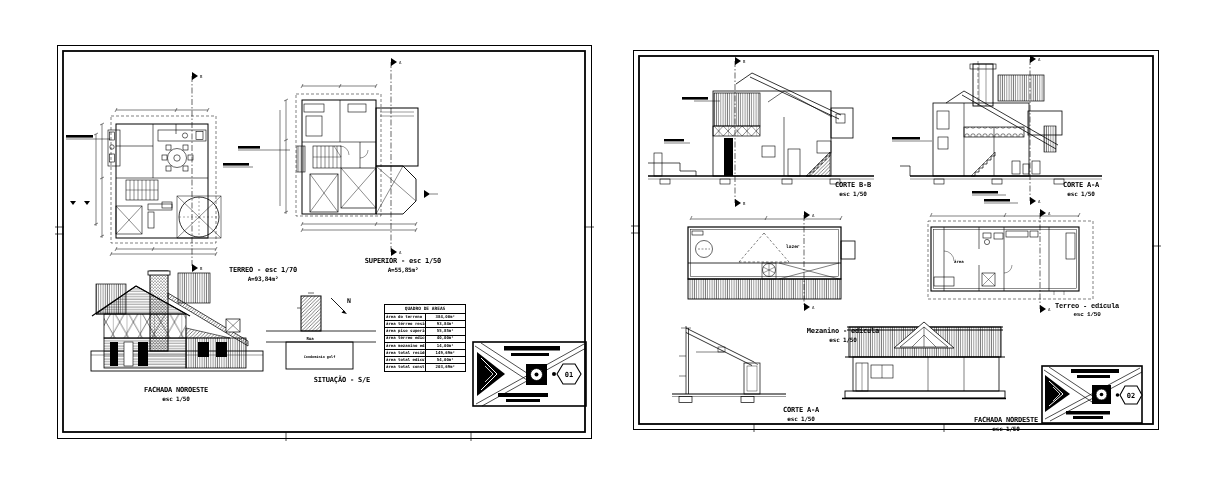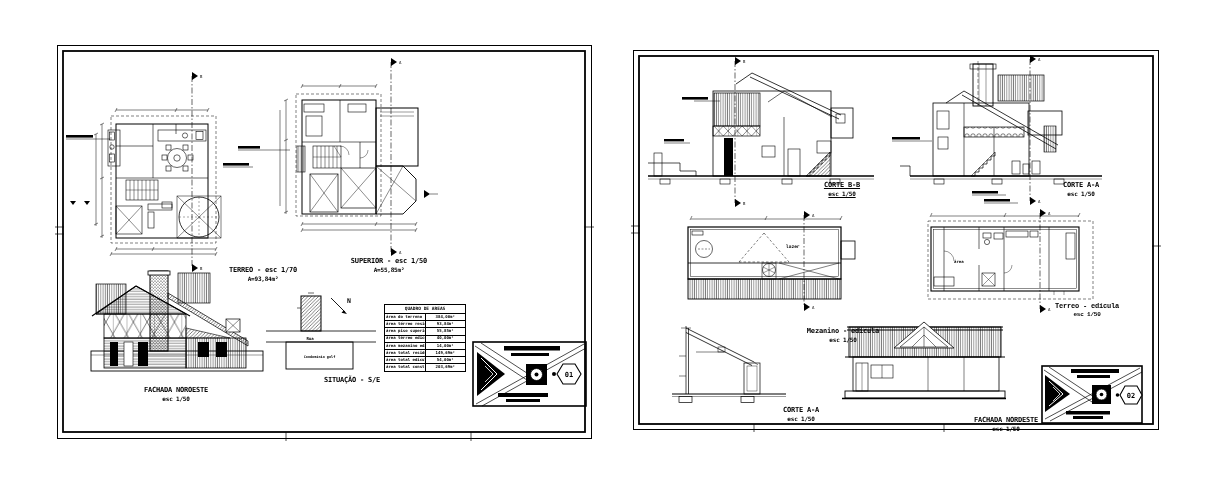--- a/index.html
+++ b/index.html
@@ -192,29 +192,29 @@
         <polygon points="505,318 517,318 523,328 517,338 505,338 499,328" fill="#fff" stroke="#000" stroke-width="1.1"></polygon>
         <circle cx="496" cy="328" r="2" fill="#000" stroke="none"></circle>
         <text x="511" y="331" font-size="7" font-weight="bold" text-anchor="middle">01</text>
       </g>
     </svg>
 
     <div class="dlabel" style="left:150px;top:220px;width:110px;">
       <div>TERREO - esc 1/70</div>
       <div class="sub">A=93,84m²</div>
     </div>
-    <div class="dlabel" style="left:276px;top:211px;width:110px;">
+    <div class="dlabel" style="left:290px;top:211px;width:110px;">
       <div>SUPERIOR - esc 1/50</div>
       <div class="sub">A=55,85m²</div>
     </div>
     <div class="dlabel" style="left:68px;top:340px;width:100px;">
       <div>FACHADA NOROESTE</div>
       <div class="sub">esc 1/50</div>
     </div>
-    <div class="dlabel" style="left:244px;top:330px;width:100px;">
+    <div class="dlabel" style="left:212px;top:330px;width:100px;text-align:right;">
       <div>SITUAÇÃO - S/E</div>
     </div>
 
     <table class="areas" style="left:326px;top:258px;width:82px;">
       <thead>
           <tr>
             <th colspan="2">QUADRO DE AREAS</th>
           </tr>
         </thead>
       <tbody>
@@ -451,21 +451,21 @@
         <rect x="439" y="365" width="30" height="3" fill="#000" stroke="none"></rect>
         <rect x="458" y="334" width="19" height="19" fill="#000" stroke="none"></rect>
         <circle cx="467.5" cy="343.5" r="5.5" fill="#fff" stroke="#000" stroke-width="0.8"></circle>
         <circle cx="467.5" cy="343.5" r="1.8" fill="#000" stroke="none"></circle>
         <polygon points="491,335 503,335 508,344 503,353 491,353 486,344" fill="#fff" stroke="#000" stroke-width="1.1"></polygon>
         <circle cx="483.5" cy="344" r="1.8" fill="#000" stroke="none"></circle>
         <text x="497" y="347" font-size="7" font-weight="bold" text-anchor="middle">02</text>
       </g>
     </svg>
 
-    <div class="dlabel" style="left:160px;top:130px;width:96px;text-decoration:underline;">
+    <div class="dlabel" style="left:171px;top:130px;width:96px;">
       <div>CORTE B-B</div>
       <div class="sub">esc 1/50</div>
     </div>
     <div class="dlabel" style="left:399px;top:130px;width:96px;">
       <div>CORTE A-A</div>
       <div class="sub">esc 1/50</div>
     </div>
     <div class="dlabel" style="left:159px;top:252px;width:100px;margin-top:24px;">
       <div>Mezanino - edícula</div>
       <div class="sub">esc 1/50</div>

